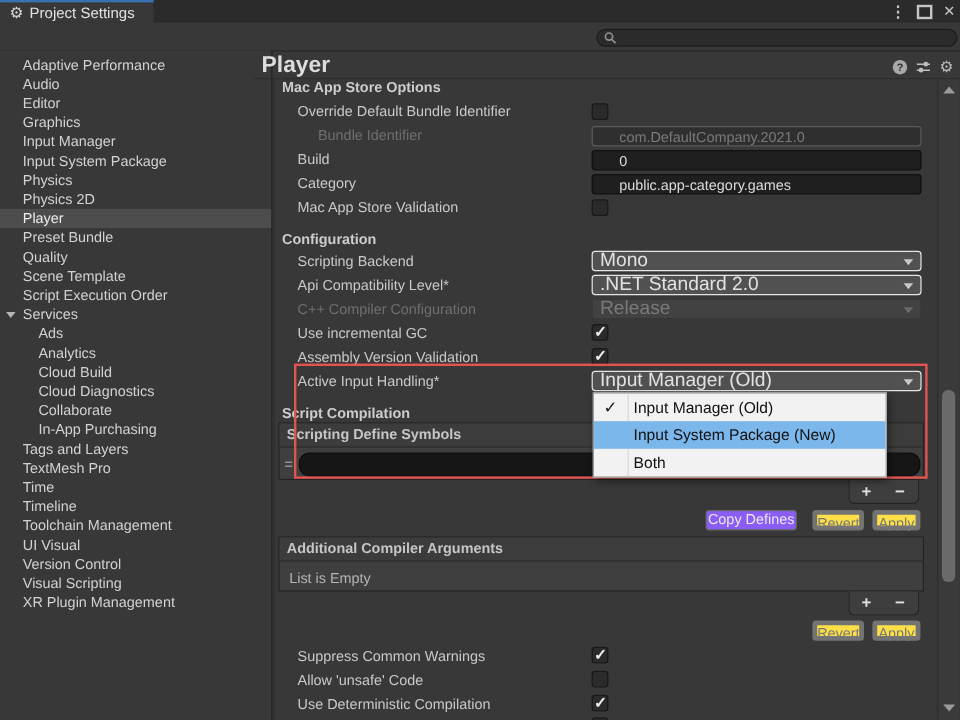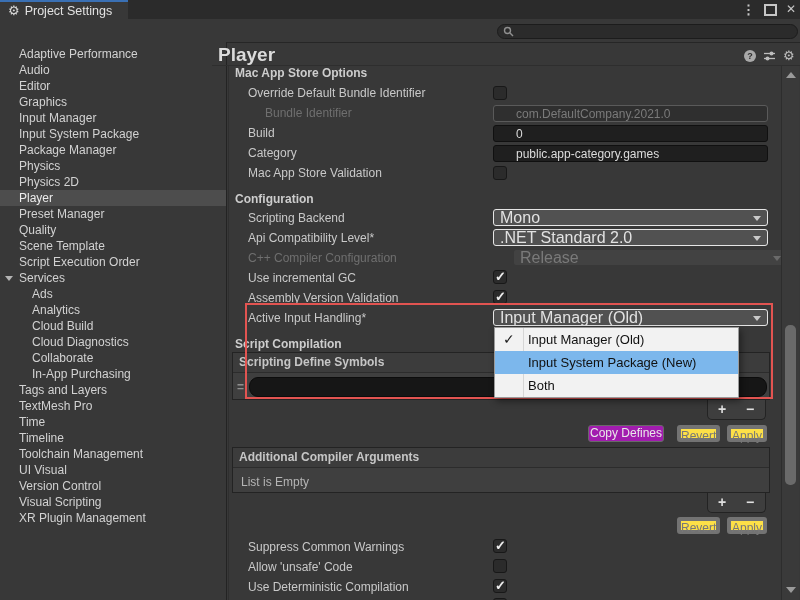--- a/index.html
+++ b/index.html
@@ -55,21 +55,21 @@
   .tf{position:absolute;left:281px;width:275px;height:17px;box-sizing:border-box;
       background:#1f1f1f;border:1px solid #101010;border-radius:3px;color:#dcdcdc;
       font-size:12px;padding:0 22px;outline:none;font-family:"Liberation Sans",sans-serif;}
   .tf.dis{background:#2f2f2f;border-color:#5a5a5a;color:#7a7a7a;}
 
   .dd{position:absolute;left:281px;width:275px;height:17px;box-sizing:border-box;
       background:#515151;border:1px solid #e5e5e5;border-radius:3px;color:#e2e2e2;
       font-size:16px;line-height:15px;padding:0 18px 0 6px;white-space:nowrap;overflow:hidden;}
   .dd .arr{position:absolute;right:6px;top:6px;width:0;height:0;
       border-left:4px solid transparent;border-right:4px solid transparent;border-top:5px solid #c9c9c9;}
-  .dd.dis{background:#424242;color:#7a7a7a;border-color:#383838;margin-left:20px;}
+  .dd.dis{background:#424242;color:#7a7a7a;border-color:#383838;}
   .dd.dis .arr{border-top-color:#6a6a6a;}
 
   .cb{position:absolute;left:281px;width:14px;height:14px;box-sizing:border-box;
       background:#2b2b2b;border:1px solid #181818;border-radius:3px;}
   .cb .tick{position:absolute;left:1px;top:-2px;font-size:13px;font-weight:bold;color:#ededed;}
 
   .ubox{position:absolute;left:20px;width:538px;box-sizing:border-box;background:#3f3f3f;
         border:1px solid #232323;}
   .ubox .ubox-hdr{height:19px;line-height:19px;padding-left:6px;font-weight:bold;color:#c6c6c6;
         background:#3c3c3c;border-bottom:1px solid #2c2c2c;font-size:12px;}
@@ -80,21 +80,21 @@
         padding:0 8px;font-size:12px;font-family:"Liberation Sans",sans-serif;}
 
   .footer-tab{position:absolute;left:495px;width:59px;height:20px;box-sizing:border-box;
         background:#3e3e3e;border:1px solid #232323;border-top:none;border-radius:0 0 5px 5px;}
   .pm{position:absolute;top:0;width:20px;height:18px;text-align:center;line-height:18px;
         color:#e0e0e0;font-size:14px;font-weight:bold;}
   .pm.plus{left:4px;} .pm.minus{left:32px;}
 
   .btn{position:absolute;height:17px;box-sizing:border-box;border-radius:3px;font-size:12px;
        text-align:center;line-height:15px;}
-  .btn.en{background:#a21caf;border:1px solid #696969;color:#e9e9e9;}
+  .btn.en{background:#8b5cf6;border:1px solid #696969;color:#e9e9e9;}
   .btn.dis{background:#fde047;border:4px solid #737373;color:#787878;}
 
   
   .red-rect{position:absolute;left:245px;top:303px;width:528px;height:96px;box-sizing:border-box;
         border:2px solid #e25451;z-index:40;pointer-events:none;}
   .menu{position:absolute;left:494px;top:327px;width:245px;box-sizing:border-box;background:#f2f2f2;
         border:1px solid #9a9a9a;z-index:50;box-shadow:2px 3px 7px rgba(0,0,0,0.45);}
   .menu .gutter{position:absolute;left:28px;top:0;bottom:0;width:1px;background:#d6d6d6;}
   .menu-item{position:relative;height:23px;line-height:23px;color:#111;font-size:13px;
         padding-left:33px;white-space:nowrap;}
@@ -136,25 +136,24 @@
     </svg>
   </div>
 
   <div class="sidebar">
     <div class="sb-item">Adaptive Performance</div>
     <div class="sb-item">Audio</div>
     <div class="sb-item">Editor</div>
     <div class="sb-item">Graphics</div>
     <div class="sb-item">Input Manager</div>
     <div class="sb-item">Input System Package</div>
-    <div class="sb-item">Package Manager</div>
     <div class="sb-item">Physics</div>
     <div class="sb-item">Physics 2D</div>
     <div class="sb-item sel">Player</div>
-    <div class="sb-item">Preset Manager</div>
+    <div class="sb-item">Preset Bundle</div>
     <div class="sb-item">Quality</div>
     <div class="sb-item">Scene Template</div>
     <div class="sb-item">Script Execution Order</div>
     <div class="sb-item">
       <span class="tri-down"></span>
       <span>Services</span>
     </div>
     <div class="sb-item child">Ads</div>
     <div class="sb-item child">Analytics</div>
     <div class="sb-item child">Cloud Build</div>

